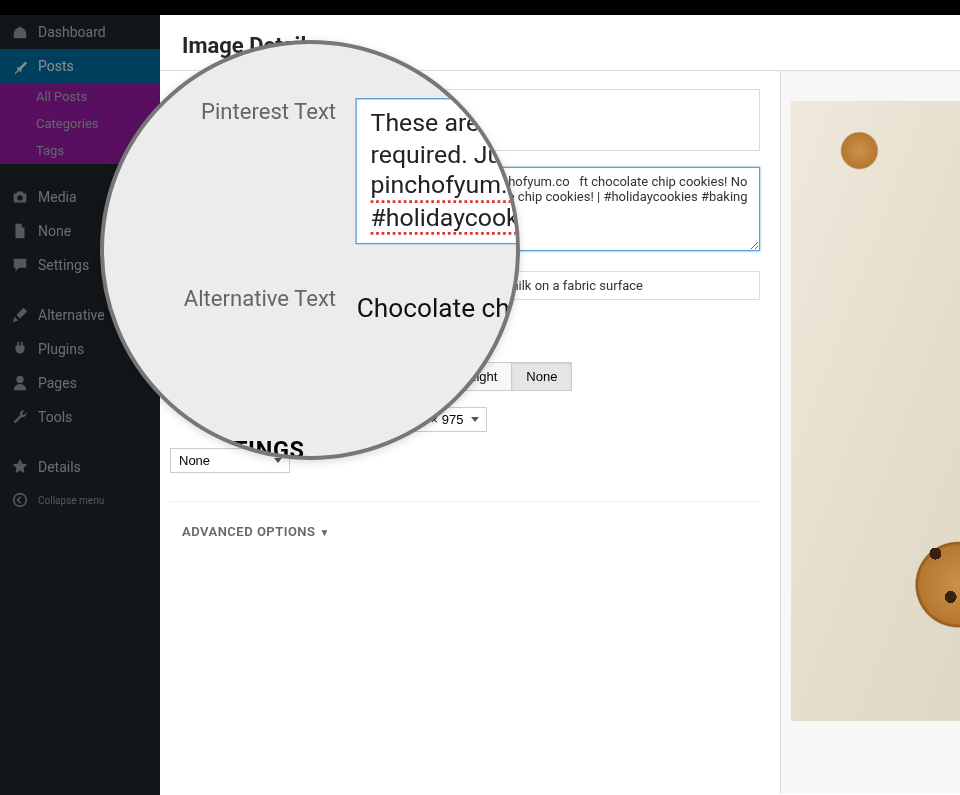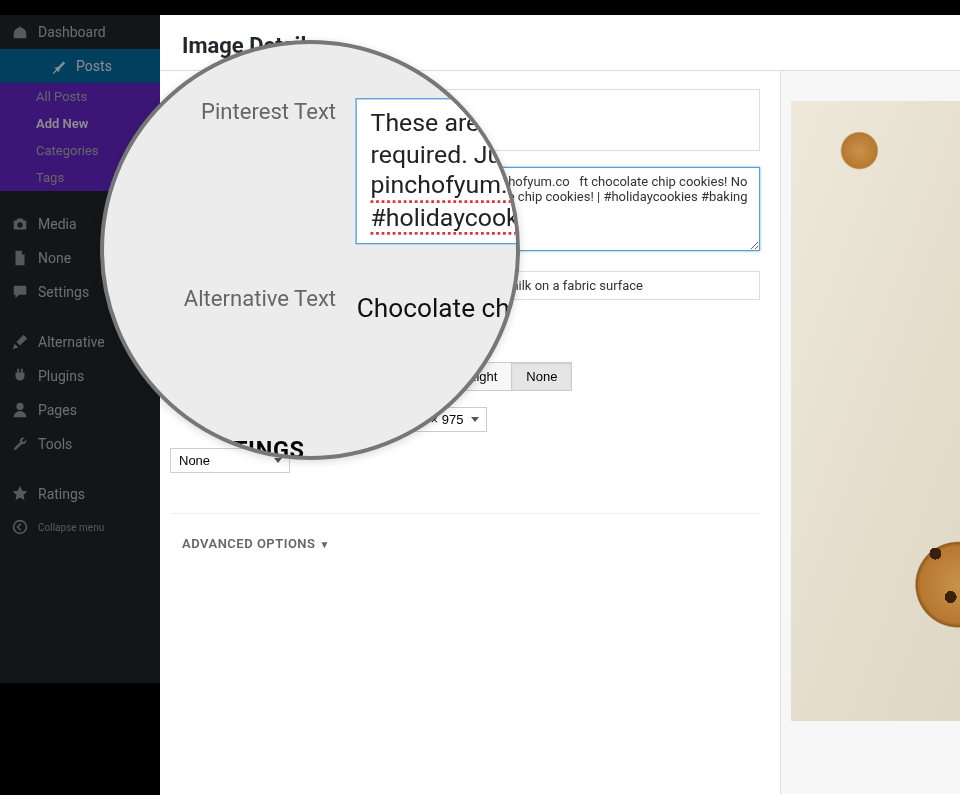--- a/index.html
+++ b/index.html
@@ -9,41 +9,41 @@
     width: 960px;
     height: 795px;
     overflow: hidden;
     position: relative;
   }
 
   
   .sidebar {
     position: absolute;
     top: 15px; left: 0;
-    width: 160px; height: 668px;
+    width: 160px; height: 780px;
     background: #23282d;
     color: #eee;
     font-size: 14px;
   }
   .sidebar .overlay {
     position: absolute; inset:0;
     background: rgba(0,0,0,0.45);
     pointer-events: none;
   }
   .sidebar ul { list-style: none; }
   .sidebar li {
     display: flex; align-items: center;
     padding: 8px 10px;
     color: #c7c7c7;
     cursor: pointer;
   }
   .sidebar li .ic { width: 20px; display:inline-flex; justify-content:center; margin-right:8px; color:#9ca2a7;}
-  .sidebar li.active { background:#0073aa; color:#fff;justify-content:center; }
+  .sidebar li.active { background:#0073aa; color:#fff; }
   .sidebar li.active .ic { color:#fff; }
-  .sidebar .sub { background:#6d28d9; }
+  .sidebar .sub { background:#a21caf; }
   .sidebar .sub li { padding: 6px 10px 6px 36px; font-size:13px; color:#b7bcc0;}
   .sidebar .sub li.current { color:#fff; font-weight:600;}
   .sidebar .sep { height: 10px; }
   .sidebar .collapse { font-size:10px; color:#9ca2a7; }
 
   
   .modal {
     position:absolute;
     background:#fff;
     top: 15px; left: 160px;
@@ -141,21 +141,21 @@
     width:0;height:0;
     border-left:4px solid transparent;
     border-right:4px solid transparent;
     border-top:5px solid #555;
     transform:translateY(-60%);
     pointer-events:none;
   }
 
   .adv {
     border-top:1px solid #eee;
-    margin-top:32px;
+    margin-top:20px;
     padding:22px 0 0 12px;
     font-size:13px;
     font-weight:600;
     color:#666;
     letter-spacing:.5px;
   }
   .adv .tri { font-size:10px; margin-left:4px; color:#666;}
 
   
   .cookie-img {
@@ -242,21 +242,20 @@
       <span class="ic">
         <svg width="18" height="18" viewBox="0 0 20 20" fill="currentColor">
             <path d="M13 2l5 5-6 6-1 4-2-2-4 4-1-1 4-4-2-2 4-1 6-6-3-3z"></path>
           </svg>
       </span>
       <span>Posts</span>
     </li>
   </ul>
   <ul class="sub">
     <li>All Posts</li>
-    <li class="current">Add New</li>
     <li>Categories</li>
     <li>Tags</li>
   </ul>
   <ul>
     <li class="sep"></li>
     <li>
       <span class="ic">
         <svg width="18" height="18" viewBox="0 0 20 20" fill="currentColor">
             <path d="M3 6h3l1-2h6l1 2h3v10H3V6zm7 8a3 3 0 100-6 3 3 0 000 6z"></path>
           </svg>
@@ -312,21 +311,21 @@
       </span>
       <span>Tools</span>
     </li>
     <li class="sep"></li>
     <li>
       <span class="ic">
         <svg width="18" height="18" viewBox="0 0 20 20" fill="currentColor">
             <path d="M10 1l2.6 5.3L18 7l-4 4 1 6-5-3-5 3 1-6-4-4 5.4-.7L10 1z"></path>
           </svg>
       </span>
-      <span>Ratings</span>
+      <span>Details</span>
     </li>
     <li class="collapse">
       <span class="ic">
         <svg width="16" height="16" viewBox="0 0 20 20" fill="currentColor">
             <circle cx="10" cy="10" r="8" fill="none" stroke="currentColor" stroke-width="2"></circle>
             <path d="M11 6l-4 4 4 4" fill="none" stroke="currentColor" stroke-width="2"></path>
           </svg>
       </span>
       <span>Collapse menu</span>
     </li>

